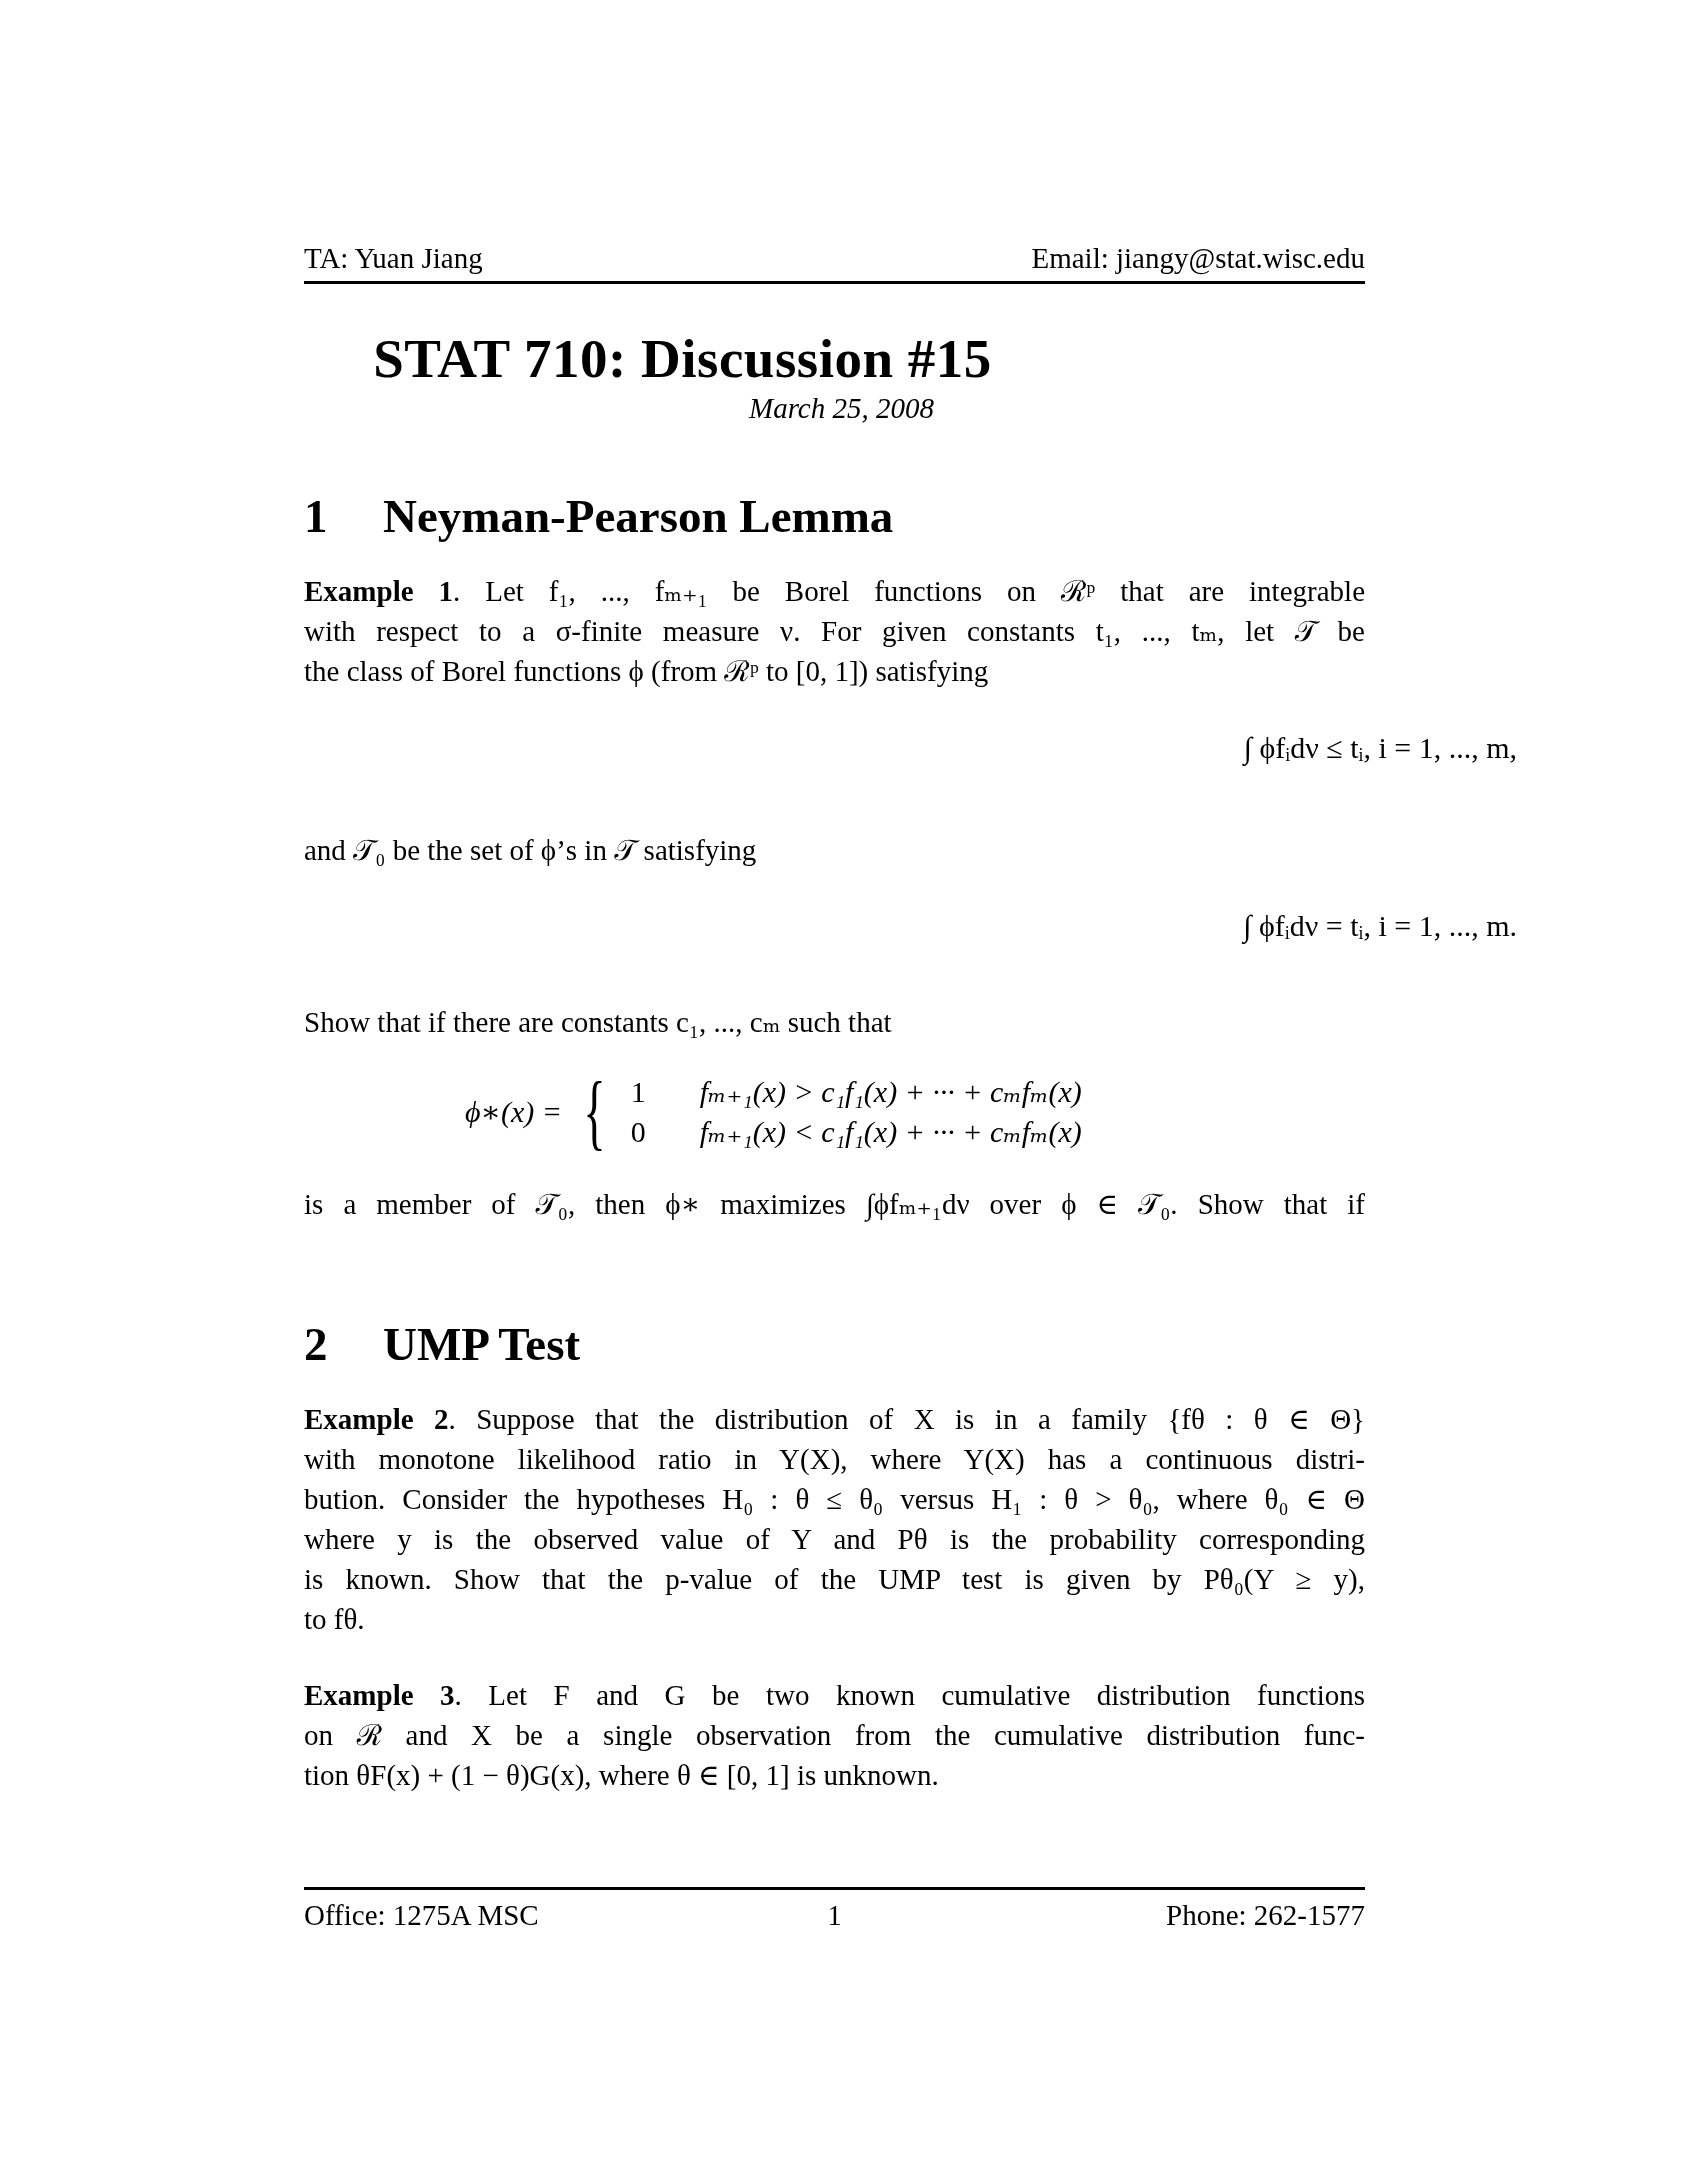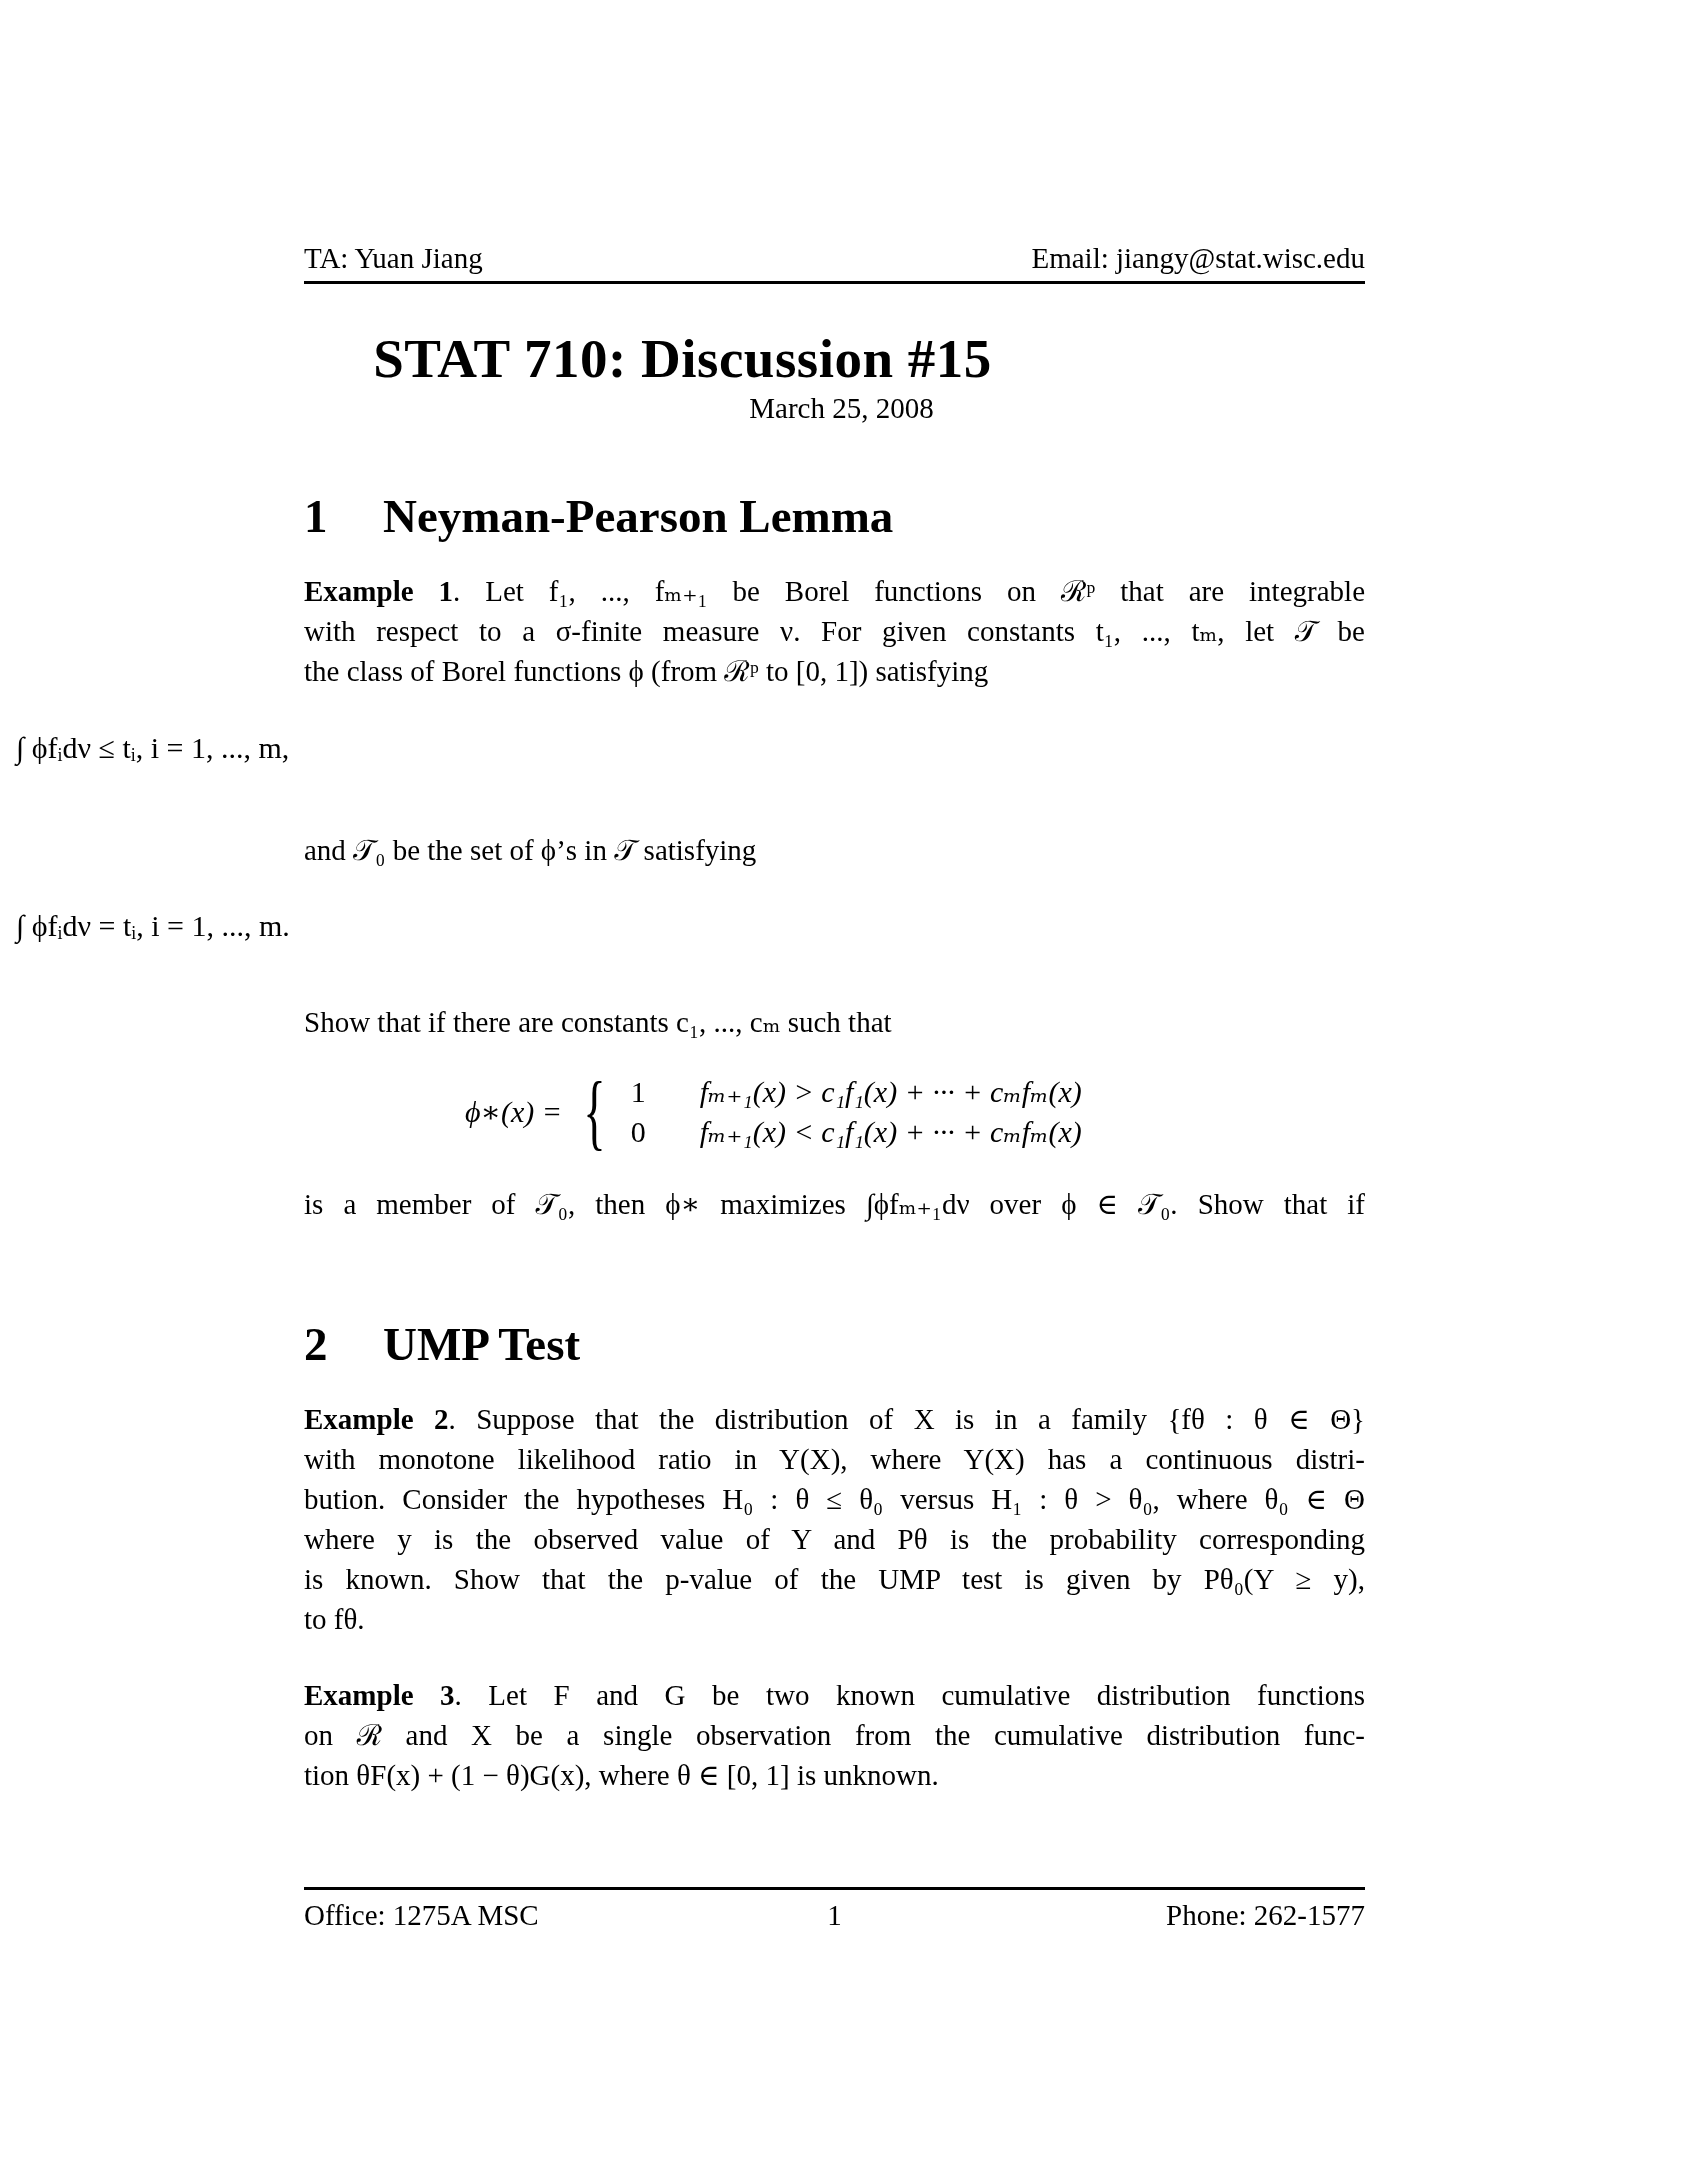--- a/index.html
+++ b/index.html
@@ -18,37 +18,37 @@
     .hr { position: absolute; right: 0; }
     .hc { position: absolute; left: 0; right: 0; text-align: center; }
     .rule { position: absolute; left: 304px; width: 1061px; height: 3px; background: #000; }
     .title {
       position: absolute; left: 0; width: 1365px; text-align: center;
       top: 331px; font-size: 55px; font-weight: bold; line-height: 1;
       letter-spacing: 0.5px;
     }
     .date {
       position: absolute; left: 0; width: 1683px; text-align: center;
-      top: 394px; font-size: 29px; line-height: 1;
+      top: 394px; font-size: 29px; line-height: 1; font-style: italic;
     }
     .section {
       position: absolute; left: 304px; font-size: 47px; font-weight: bold; line-height: 1;
     }
     .section .num { position: absolute; left: 0; }
     .section .lbl { position: absolute; left: 79px; white-space: nowrap; text-align: right; }
     .para {
       position: absolute; left: 304px; width: 1061px;
       font-size: 29px; line-height: 40px; text-align: justify;
     }
     .para .line { display: block; white-space: nowrap; text-align-last: justify; height: 40px; }
     .para .line.last { text-align-last: left; }
     .b { font-weight: bold; }
     i, .m { font-style: italic; }
     .display {
-      position: absolute; left: 16px; width: 1509px; text-align: left;
+      position: absolute; left: 8px; width: 1509px; text-align: right;
       font-size: 30px; line-height: 1; white-space: nowrap;
     }
     .pw {
       position: absolute; left: 465px; top: 1069px; font-size: 30px;
       display: flex; align-items: center; white-space: nowrap;
     }
     .brace { font-size: 85px; font-style: normal; line-height: 1; margin: 0 16px 0 12px; transform: scaleX(0.55); display: inline-block; }
     .cases { display: grid; grid-template-columns: 69px auto; row-gap: 4px; line-height: 36px; }
   </style>
 </head>

